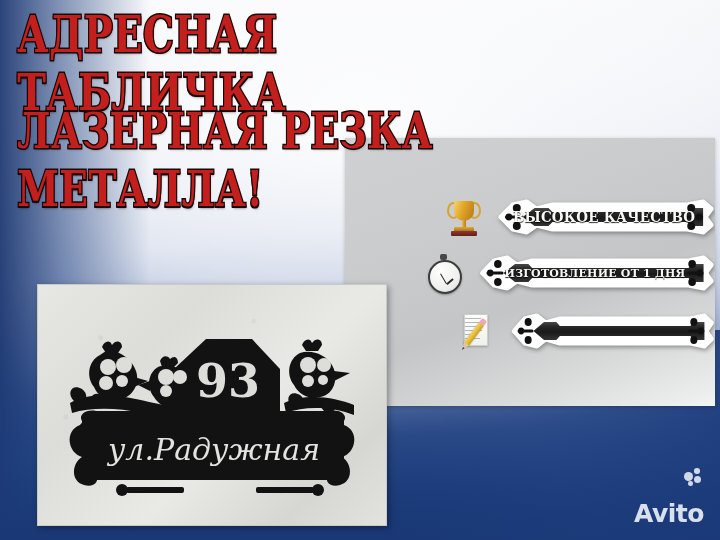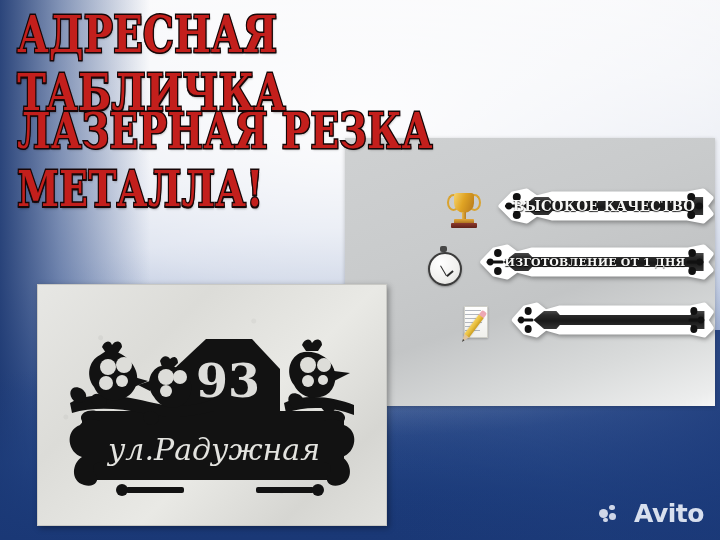--- a/index.html
+++ b/index.html
@@ -74,21 +74,21 @@
     overflow:hidden;
     z-index:6;
   }
   #features-list{
     position:absolute;inset:0;
   }
   .feature-row{
     position:absolute;
     left:18px;right:0;
     height:62px;
-    display:flex;padding-left:36px;
+    display:flex;align-items:center;padding-left:36px;
   }
   #feature-row-0{ top:48px; }
   #feature-row-1{ top:104px; }
   #feature-row-2{ top:162px; }
 
   
   .feature-icon{
     width:46px;height:46px;
     flex:0 0 46px;
     display:flex;align-items:center;justify-content:center;
@@ -225,23 +225,24 @@
       radial-gradient(circle at 70% 86%, rgba(0,0,0,.04) 0 2px, transparent 3px),
       radial-gradient(circle at 8% 55%, rgba(0,0,0,.04) 0 2px, transparent 3px),
       radial-gradient(circle at 47% 40%, rgba(255,255,255,.5) 0 3px, transparent 4px);
     opacity:.9;
   }
   #plate-svg{ position:absolute;left:0;top:0;width:348px;height:240px; }
 
   
   #avito-watermark{
     position:absolute;right:16px;bottom:14px;
-    display:flex;align-items:center;gap:15px;
+    display:flex;align-items:flex-end;gap:15px;
     opacity:.92;
     z-index:20;
+    flex-direction:column;
   }
   #avito-dots{ position:relative;width:20px;height:18px; }
   #avito-dots i{ position:absolute;border-radius:50%;background:#dfe5f2;display:block; }
   #avito-dots i.d1{ left:0;top:4px;width:9px;height:9px; }
   #avito-dots i.d2{ left:10px;top:0px;width:5.5px;height:5.5px; }
   #avito-dots i.d3{ left:10px;top:8px;width:7px;height:7px; }
   #avito-dots i.d4{ left:4px;top:13px;width:4.5px;height:4.5px; }
   #avito-word{
     font-family:"DejaVu Sans","Liberation Sans",sans-serif;
     font-weight:bold;font-size:25px;line-height:25px;

